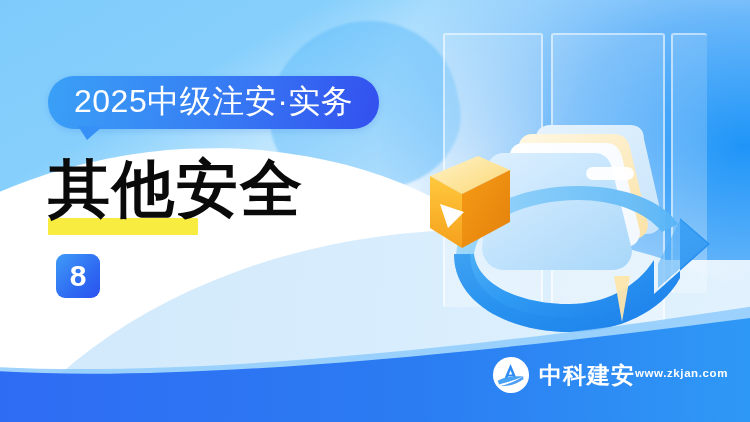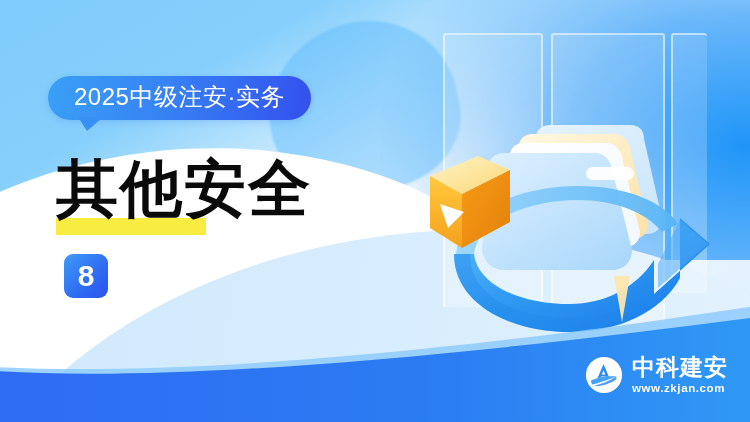--- a/index.html
+++ b/index.html
@@ -63,36 +63,36 @@
   }
 
   
   .pill-wrap{position:absolute;left:48px;top:76px;}
   .pill{
     display:inline-block;
     padding:8px 26px 10px 26px;
     border-radius:26px;
     background:linear-gradient(100deg,#3aa0f6 0%,#3782f4 45%,#3350ef 100%);
     color:#ffffff;
-    font-size:24px;
+    font-size:32px;
     line-height:1.08;
     letter-spacing:.5px;
     white-space:nowrap;
     box-shadow:0 2px 6px rgba(40,100,220,.18);
   }
   .pill-tail{
     position:absolute;left:30px;bottom:-11px;width:0;height:0;
     border-left:9px solid transparent;
     border-right:16px solid transparent;
     border-top:14px solid #3790f5;
   }
 
   
   .title{
-    position:absolute;left:56px;top:156px;width:420px;
+    position:absolute;left:48px;top:156px;width:420px;
   }
   .t-line{position:relative;height:66px;}
   .t-line .hl{
     position:absolute;left:0;top:62px;width:150px;height:17px;
     background:#f7ec3f;border-radius:1px;
   }
   .t-text{
     position:relative;
     font-family:"DejaVu Serif","Liberation Serif",serif;
     font-weight:bold;
@@ -117,21 +117,21 @@
     align-self:flex-end;
     margin-bottom:10px;
   }
 
   
   .logo{
     position:absolute;right:22px;bottom:28px;
     display:flex;align-items:center;gap:9px;
   }
   .logo-mark{width:38px;height:38px;flex:0 0 auto;}
-  .logo-txt{display:flex;flex-direction:column;line-height:1;}
+  .logo-txt{display:flex;line-height:1;}
   .logo-cn{
     color:#ffffff;font-size:23px;font-weight:bold;letter-spacing:1px;
     font-family:"DejaVu Sans","Liberation Sans",sans-serif;
   }
   .logo-url{
     color:#ffffff;font-size:11.5px;font-weight:bold;letter-spacing:.6px;margin-top:4px;
     font-family:"Liberation Sans",sans-serif;
   }
 </style>
 </head>

